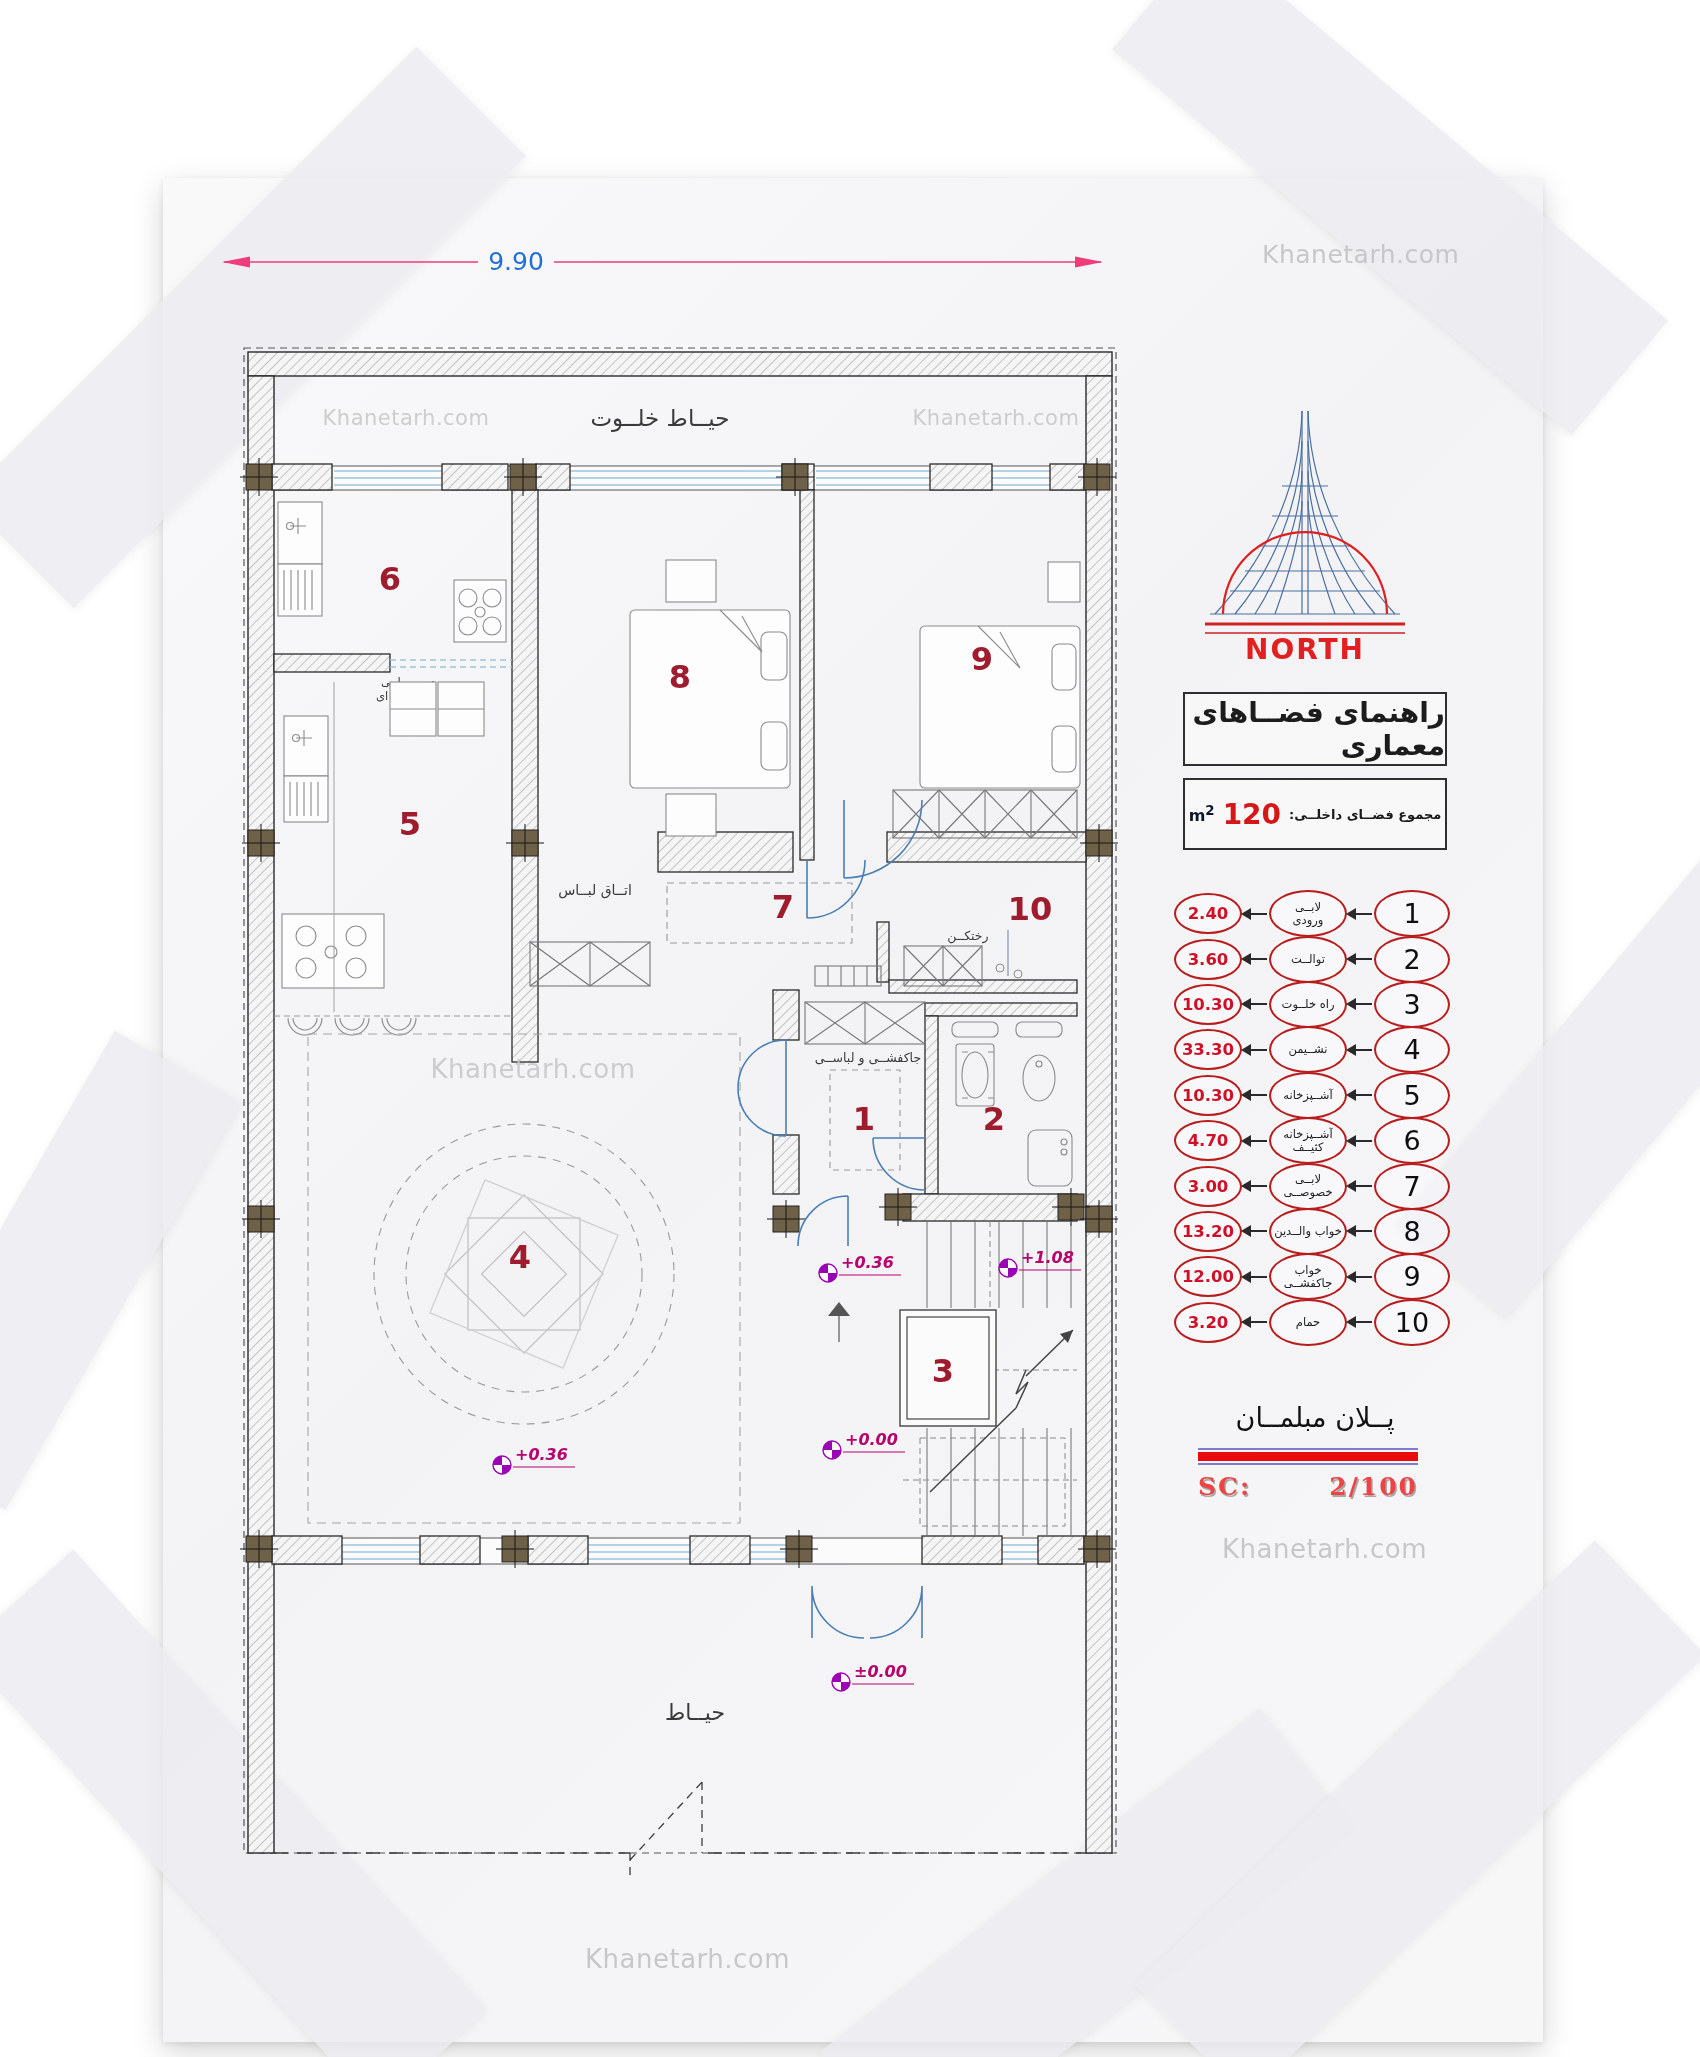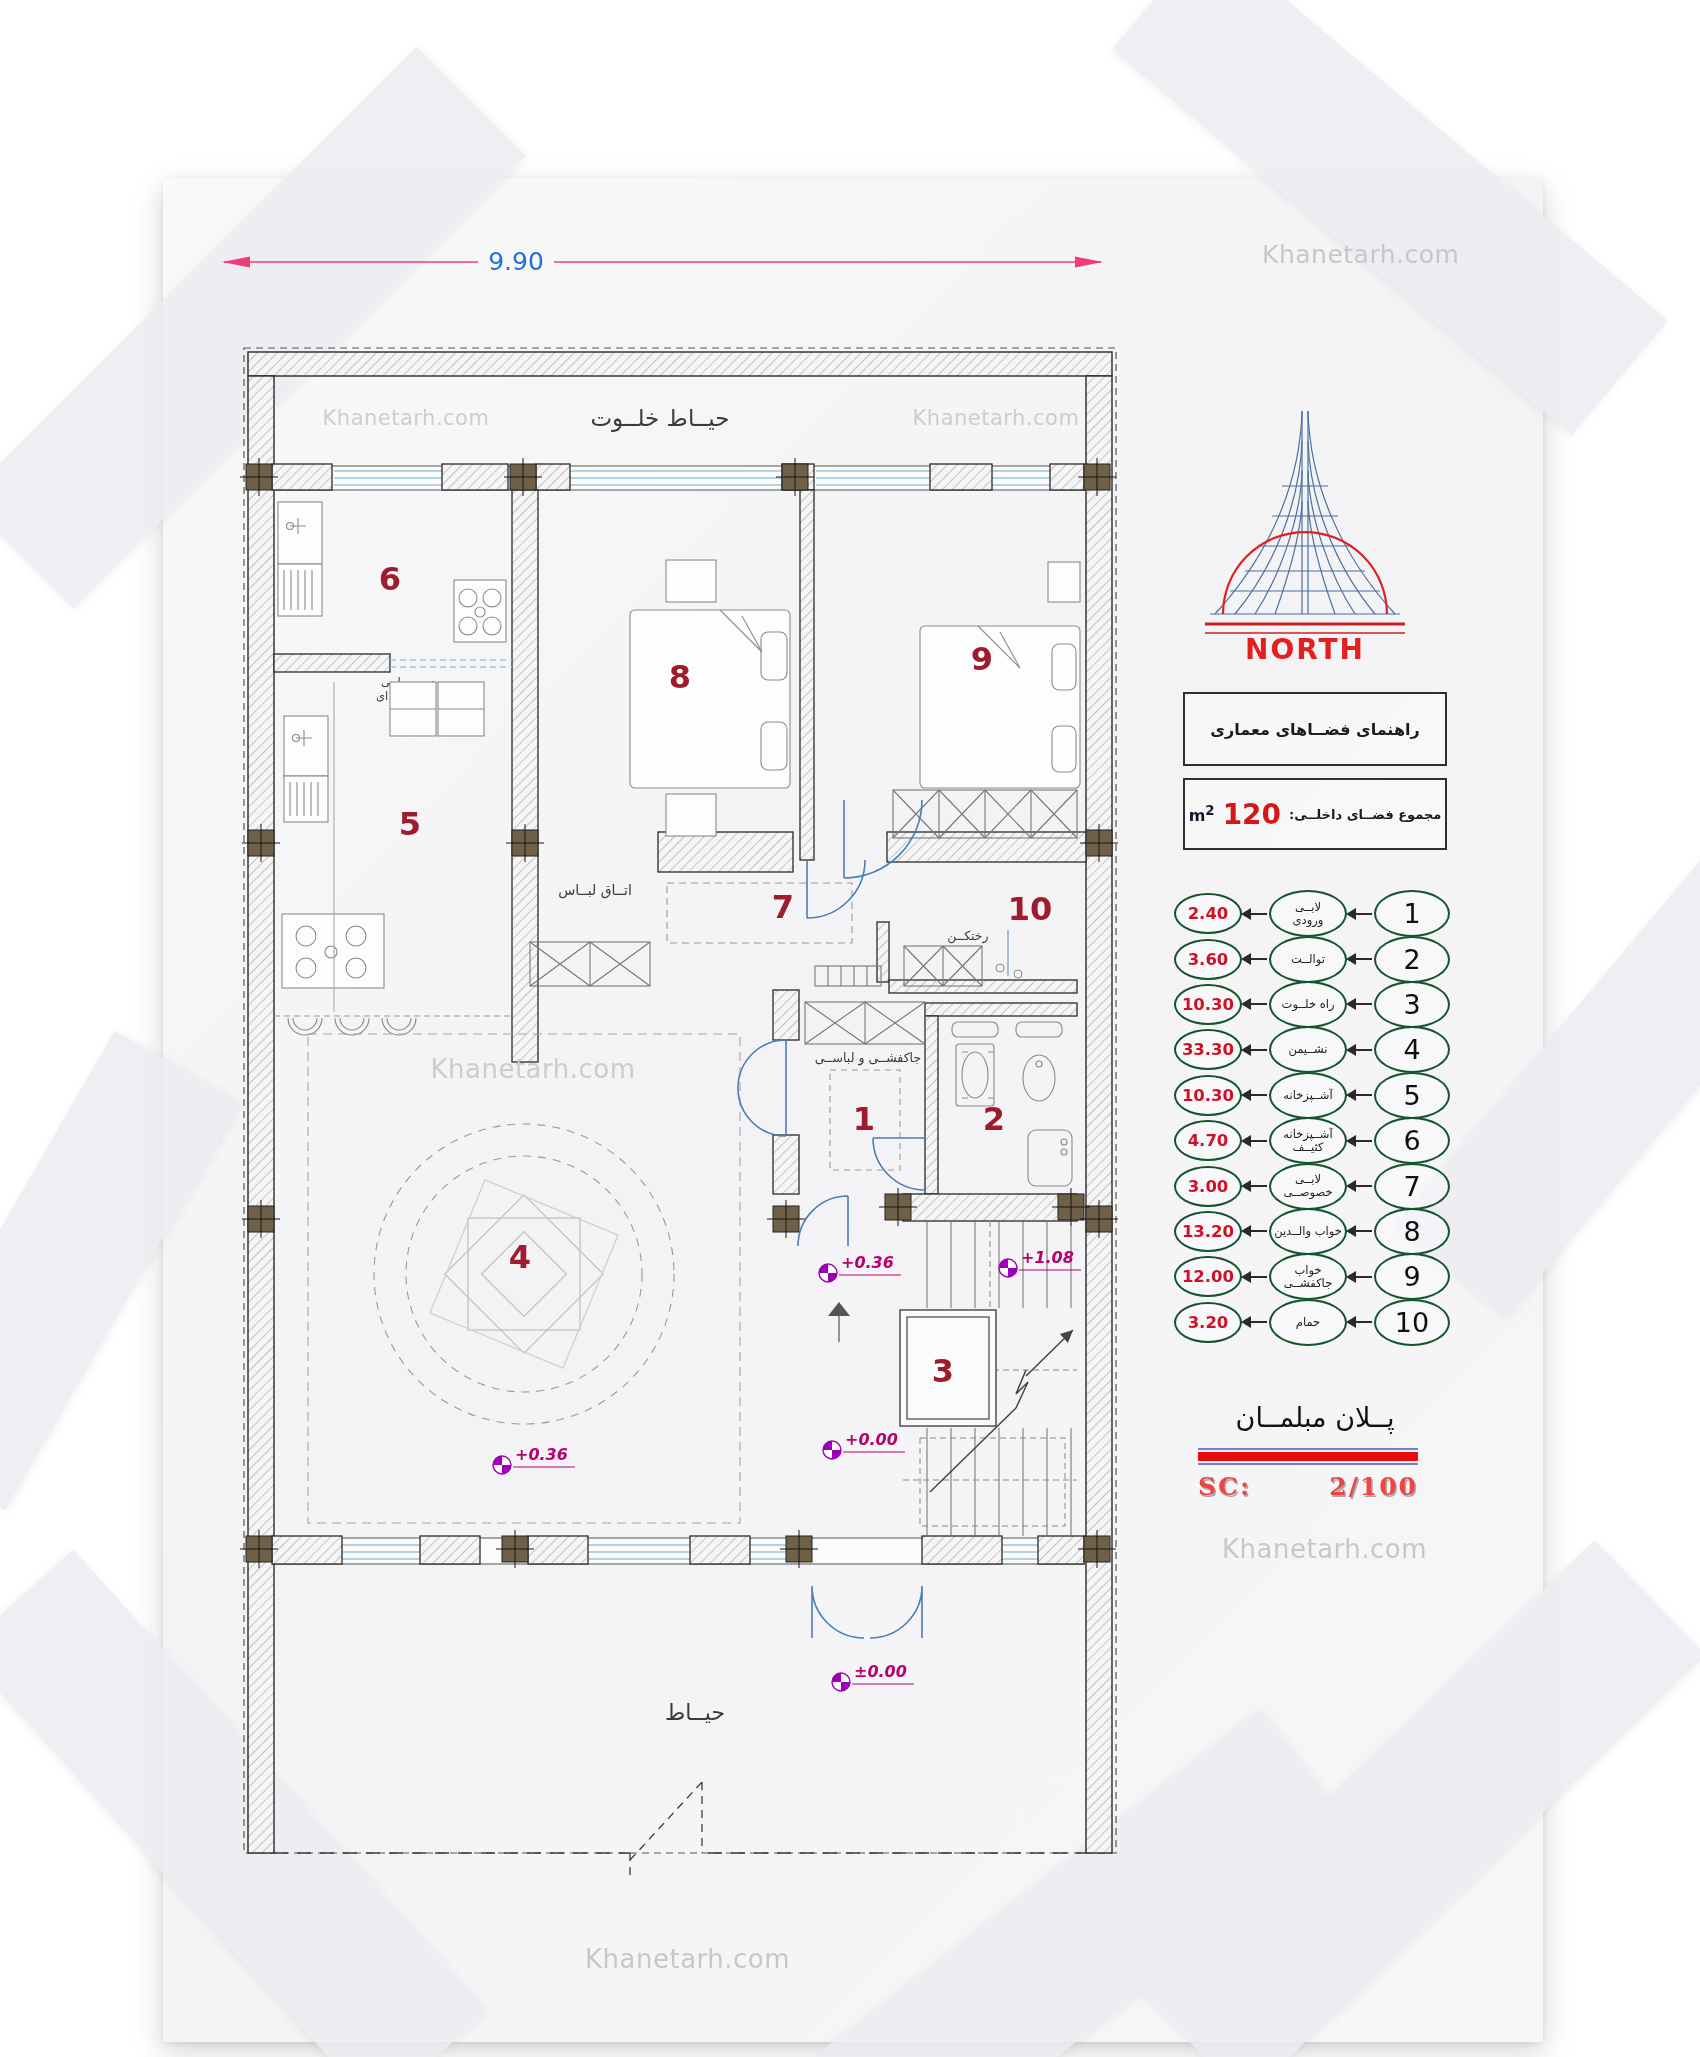--- a/index.html
+++ b/index.html
@@ -15,21 +15,21 @@
   .num{fill:#9e1c2e;font-size:32px;font-weight:600;text-anchor:middle}
   .ar{fill:#3a3a3a;text-anchor:middle;direction:rtl}
   .svgwm{fill:#c6c6c6;opacity:.85;text-anchor:middle;letter-spacing:.5px}
   .elev{fill:#b8006e;font-size:16px;font-style:italic;font-weight:600}
   
   .gbox{position:absolute;left:1183px;width:264px;border:2px solid #2f2f2f;
         display:flex;align-items:center;justify-content:center;direction:rtl;
         background:rgba(252,252,253,.45);box-sizing:border-box}
   .legend{position:absolute;left:1174px;top:891px;width:276px}
   .lrow{display:flex;align-items:center;height:45.4px}
-  .ell{border:2px solid #14532d;border-radius:50%;display:flex;align-items:center;
+  .ell{border:2px solid #b91c1c;border-radius:50%;display:flex;align-items:center;
        justify-content:center;background:rgba(252,252,253,.5);box-sizing:border-box;flex:none}
   .ell.area{width:68px;height:41px;color:#ce1126;font-size:16.5px;font-weight:600}
   .ell.name{width:78px;height:47px;font-size:11.5px;text-align:center;direction:rtl;
             white-space:pre-line;line-height:1.12;color:#1d1d1d;font-weight:500}
   .ell.no{width:76px;height:47px;font-size:27px;color:#0e0e0e}
   .arr{width:23px;height:2px;background:#2a2a2a;position:relative;margin:0 2px;flex:none}
   .arr::before{content:"";position:absolute;left:-9px;top:-5px;width:0;height:0;
        border:6px solid transparent;border-right:10px solid #2a2a2a}
   .ptitle{position:absolute;left:1183px;top:1402px;width:264px;text-align:center;
           font-size:27px;font-weight:400;direction:rtl;color:#111;letter-spacing:1px}
@@ -402,21 +402,21 @@
     <path d="M118,105 C119,140 135,190 145,218"></path>
     <path d="M40,195 H190 M55,175 H175 M70,150 H160 M82,120 H148 M92,90 H138"></path>
     <path d="M20,218 H210"></path>
   </g>
   <path d="M33,218 A82,82 0 0 1 197,218" fill="none" stroke="#e02020" stroke-width="2.2"></path>
   <path d="M15,228 H215" stroke="#c22" stroke-width="3"></path>
   <path d="M15,237 H215" stroke="#c22" stroke-width="1.6"></path>
   <text x="115" y="263" text-anchor="middle" font-size="28" font-weight="bold" fill="#e41f1f" letter-spacing="2">NORTH</text>
 </svg>
 
-<div class="gbox" id="gbox1" style="top:692px;height:74px;font-size:16px;font-weight:600;color:#1c1c1c">
+<div class="gbox" id="gbox1" style="top:692px;height:74px;font-size:28px;font-weight:600;color:#1c1c1c">
   <span>راهنمای فضــاهای معماری</span>
 </div>
 <div class="gbox" id="gbox2" style="top:778px;height:72px">
   <span class="total-label">مجموع فضــای داخلــی:</span>
   <span class="total-value">120</span>
   <span class="total-unit"><span>m</span><sup>2</sup></span>
 </div>
 
 <div class="legend">
   <div class="lrow">

